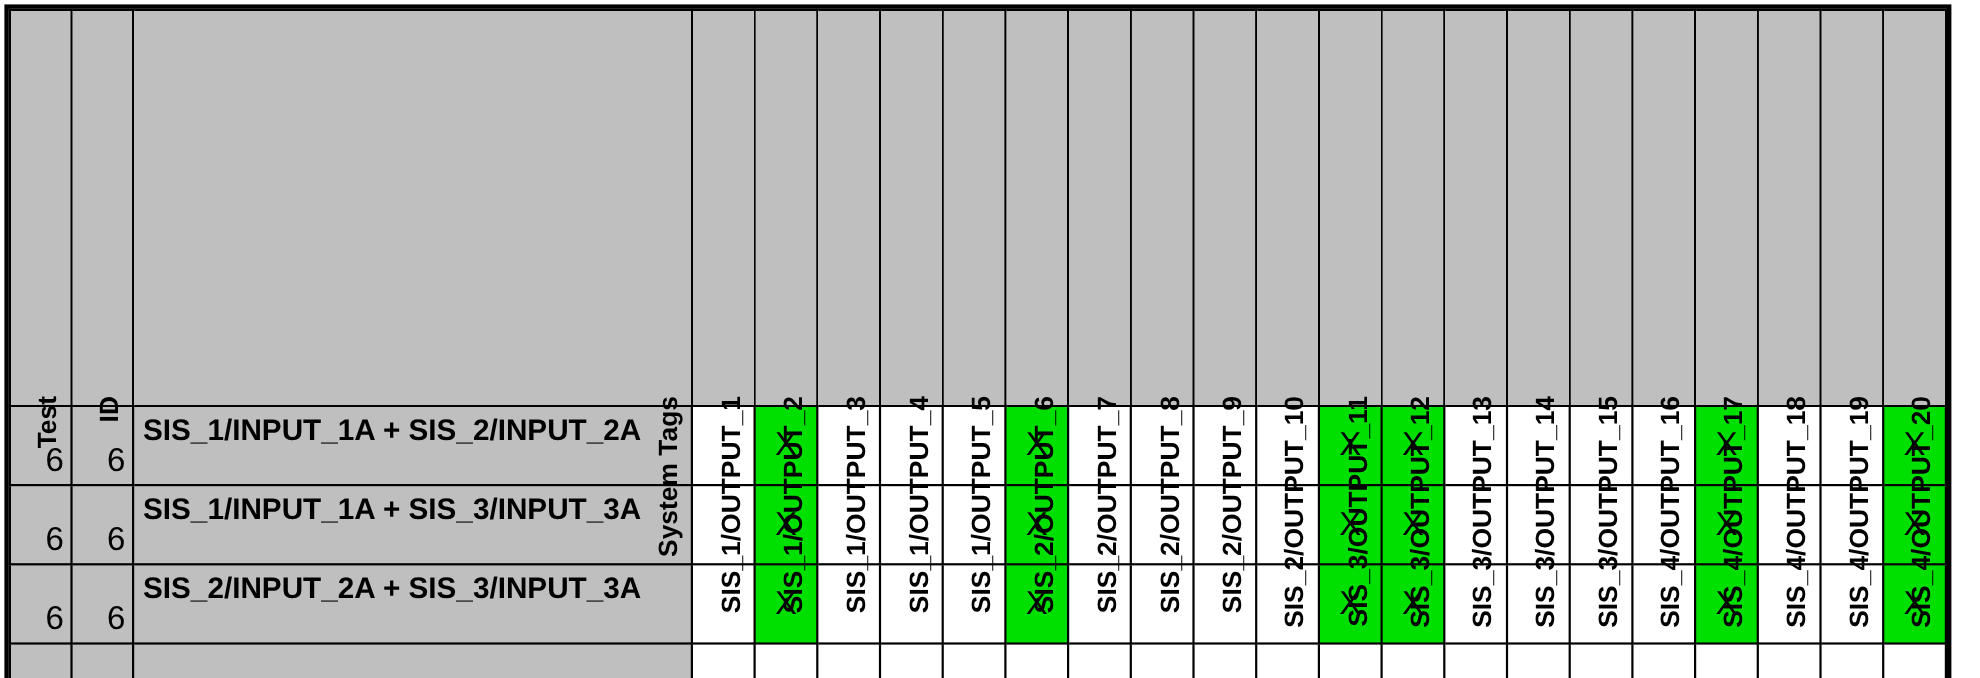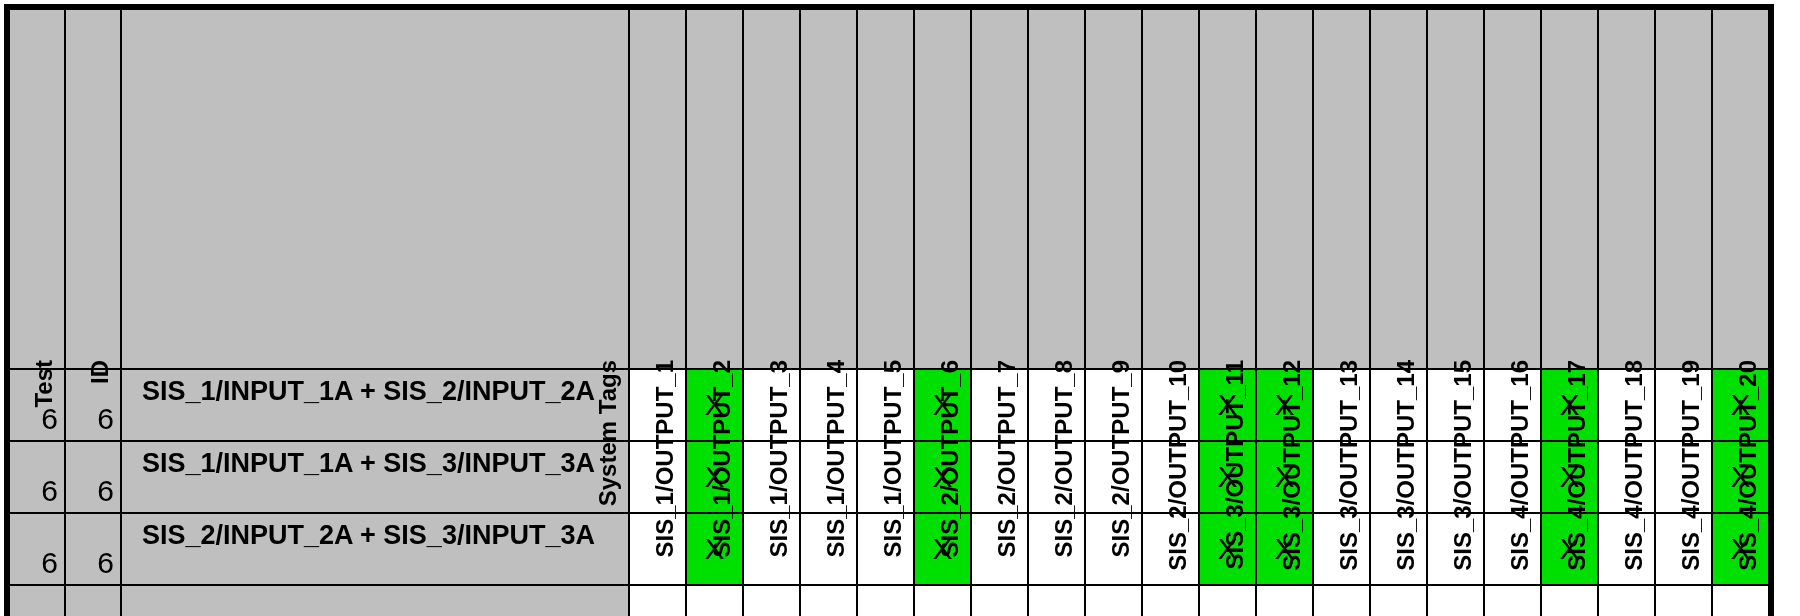--- a/index.html
+++ b/index.html
@@ -57,21 +57,21 @@
       background: #bfbfbf;
       text-align: right;
       vertical-align: bottom;
       padding: 4px 6px;
       font-size: 30px;
     }
     td.tags-cell {
       background: #bfbfbf;
       text-align: left;
       vertical-align: top;
-      padding: 6px 20px;
+      padding: 6px 8px;
       font-size: 27px;
       font-weight: bold;
     }
     td.output-cell {
       text-align: center;
       vertical-align: middle;
       font-size: 30px;
       background: #fff;
     }
     td.output-cell.hit {

